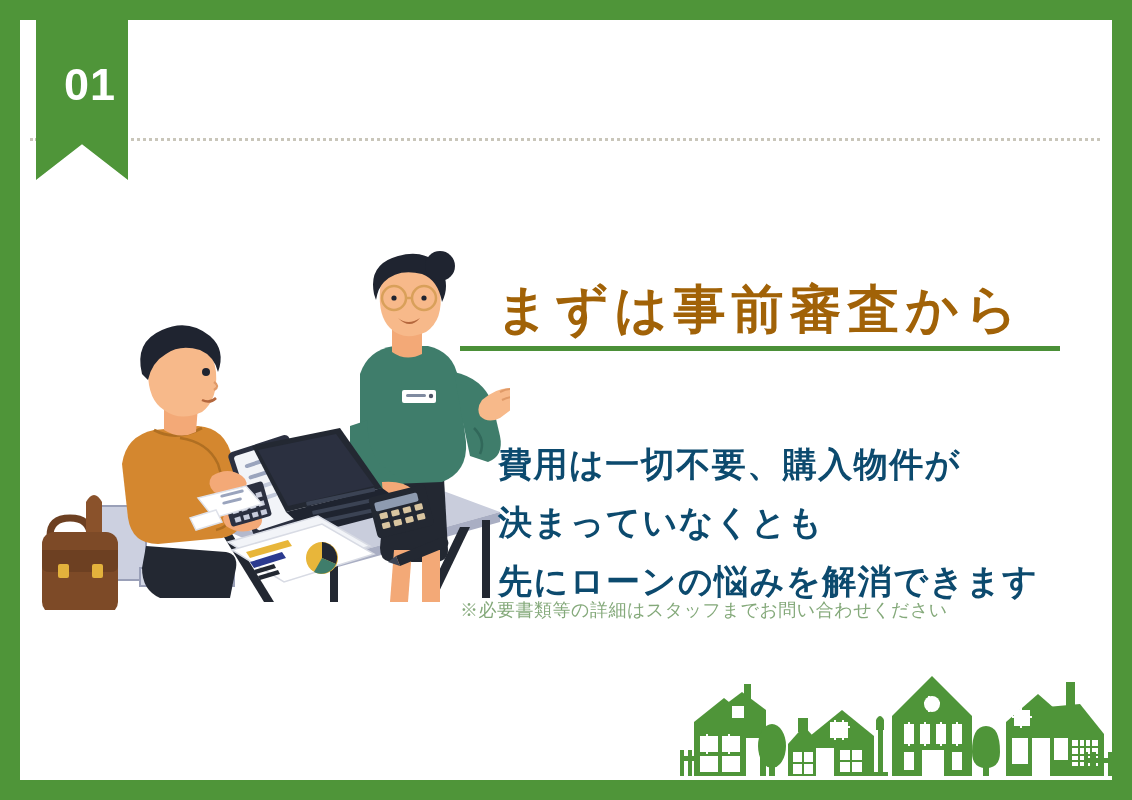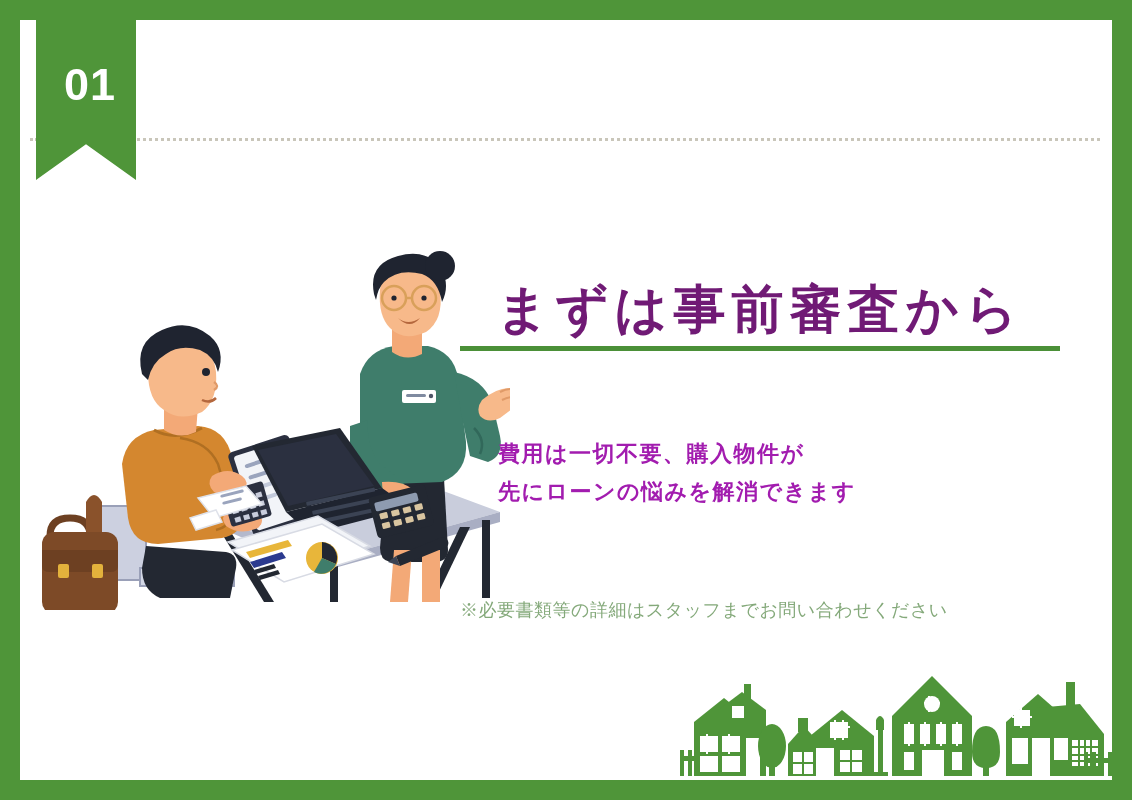--- a/index.html
+++ b/index.html
@@ -21,21 +21,21 @@
     position:absolute;
     left:20px; top:20px;
     width:1092px; height:760px;
     background:#ffffff;
     overflow:hidden;
   }
   
   .ribbon{
     position:absolute;
     left:16px; top:-2px;
-    width:100px; height:162px;
+    width:92px; height:162px;
     background:#4f9539;
     -webkit-clip-path:polygon(0 0,100% 0,100% 100%,50% 78%,0 100%);
     clip-path:polygon(0 0,100% 0,100% 100%,50% 78%,0 100%);
     z-index:6;
   }
   .ribbon-num{
     position:absolute;
     left:0; top:44px;
     width:108px;
     text-align:center;
@@ -70,42 +70,42 @@
     z-index:2;
   }
   
   .headline{
     position:absolute;
     left:440px; top:255px;
     width:600px;
     z-index:5;
   }
   .hl-line{
-    color:#701a75;
+    color:#a16207;
     font-size:52px;
     font-weight:bold;
     letter-spacing:6px;
     line-height:1.32;
     white-space:nowrap;
     border-bottom:5px solid #4b9038;
     display:block;
     padding-bottom:2px;
     text-align:center;
   }
   .hl-line.second{letter-spacing:7px;}
   
   .body-copy{
     position:absolute;
     left:478px; top:415px;
     width:560px;
     z-index:5;
   }
   .body-line{
-    color:#a21caf;
-    font-size:22px;
+    color:#0c4a6e;
+    font-size:34px;
     font-weight:bold;
     letter-spacing:1.5px;
     line-height:1.72;
     white-space:nowrap;
   }
   .note{
     position:absolute;
     left:440px; top:578px;
     color:#84a97a;
     font-size:18px;
@@ -291,20 +291,21 @@
         <path d="M366 306 L370 316 L358 312 Z" fill="#3b4354"></path>
       </svg>
     </div>
 
     <div class="headline">
       <span class="hl-line">まずは事前審査から</span>
     </div>
 
     <div class="body-copy">
       <div class="body-line">費用は一切不要、購入物件が</div>
+      <div class="body-line">決まっていなくとも</div>
       <div class="body-line">先にローンの悩みを解消できます</div>
     </div>
 
     <div class="note">※必要書類等の詳細はスタッフまでお問い合わせください</div>
 
     <div id="houses">
       <svg viewBox="0 0 432 120" width="432" height="120" xmlns="http://www.w3.org/2000/svg">
         <g fill="#4f9539">
 
           <rect x="0" y="96" width="30" height="5"></rect>

